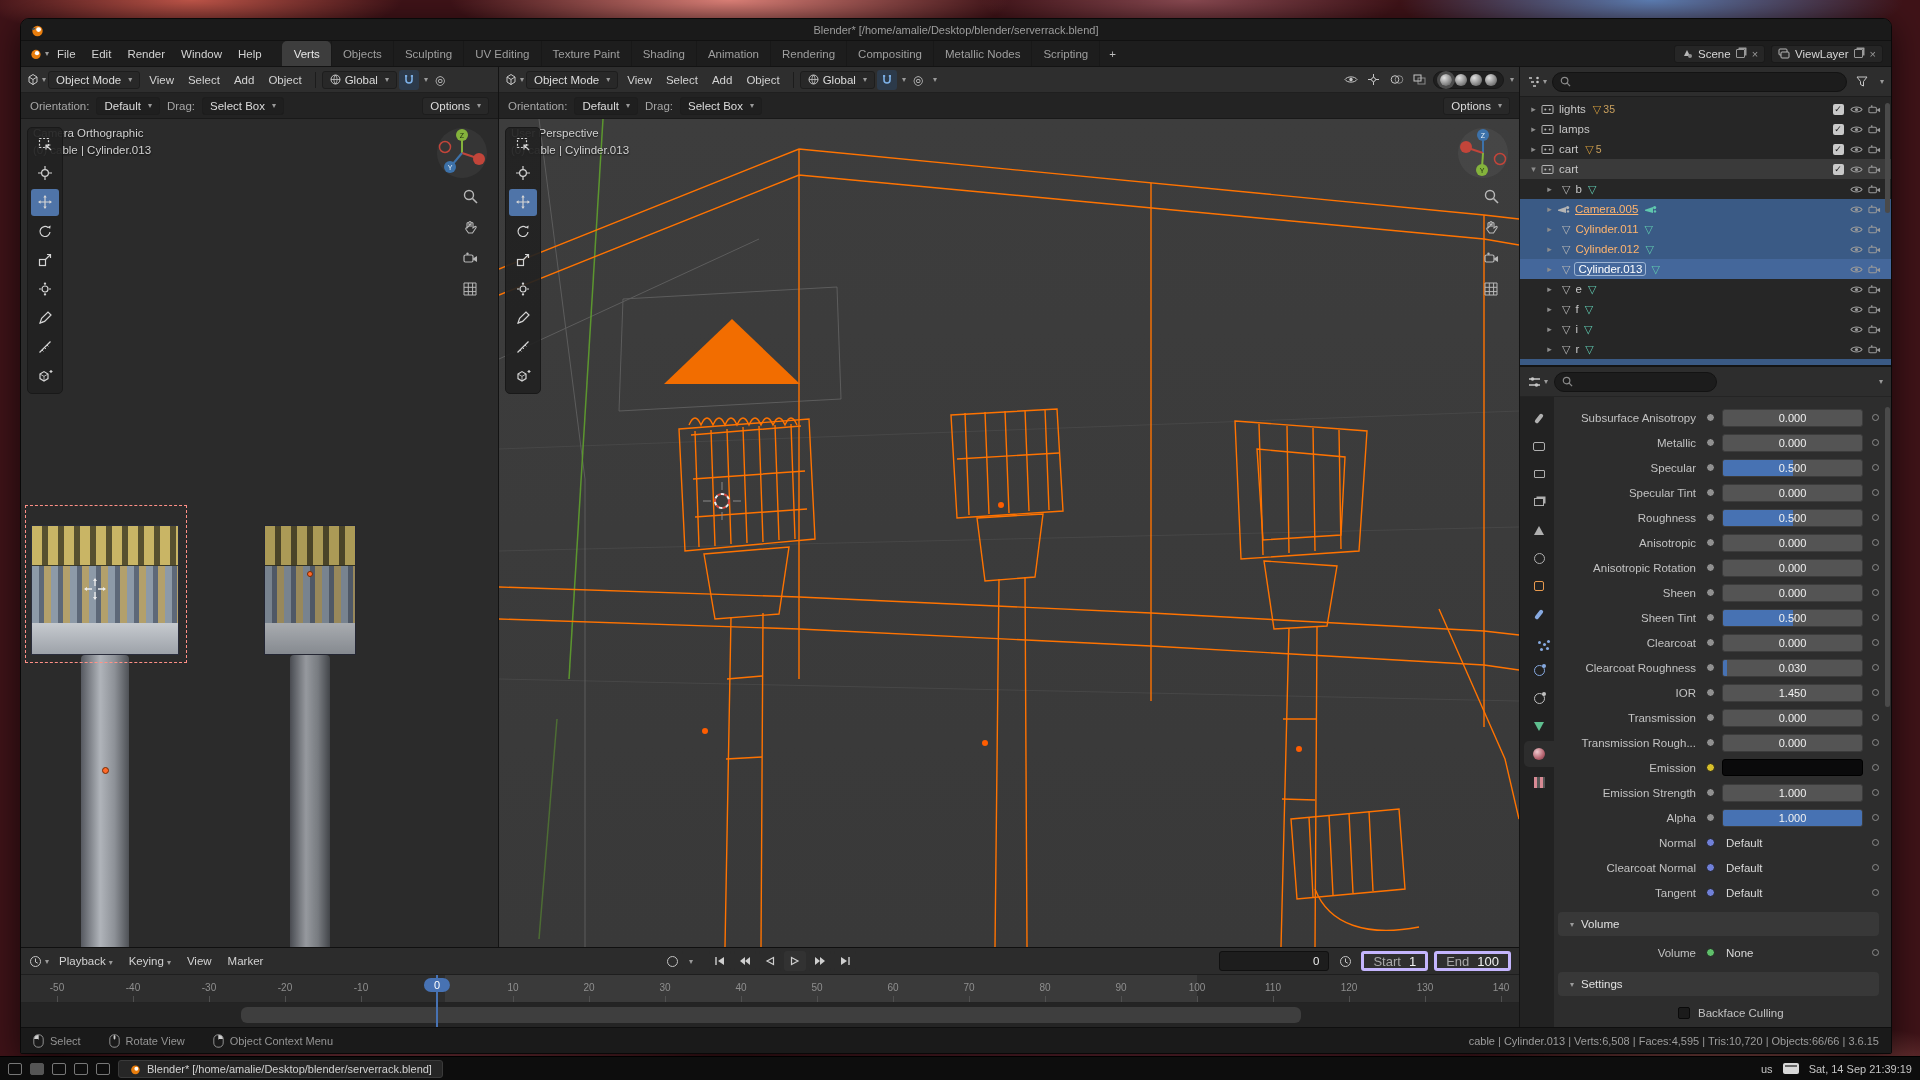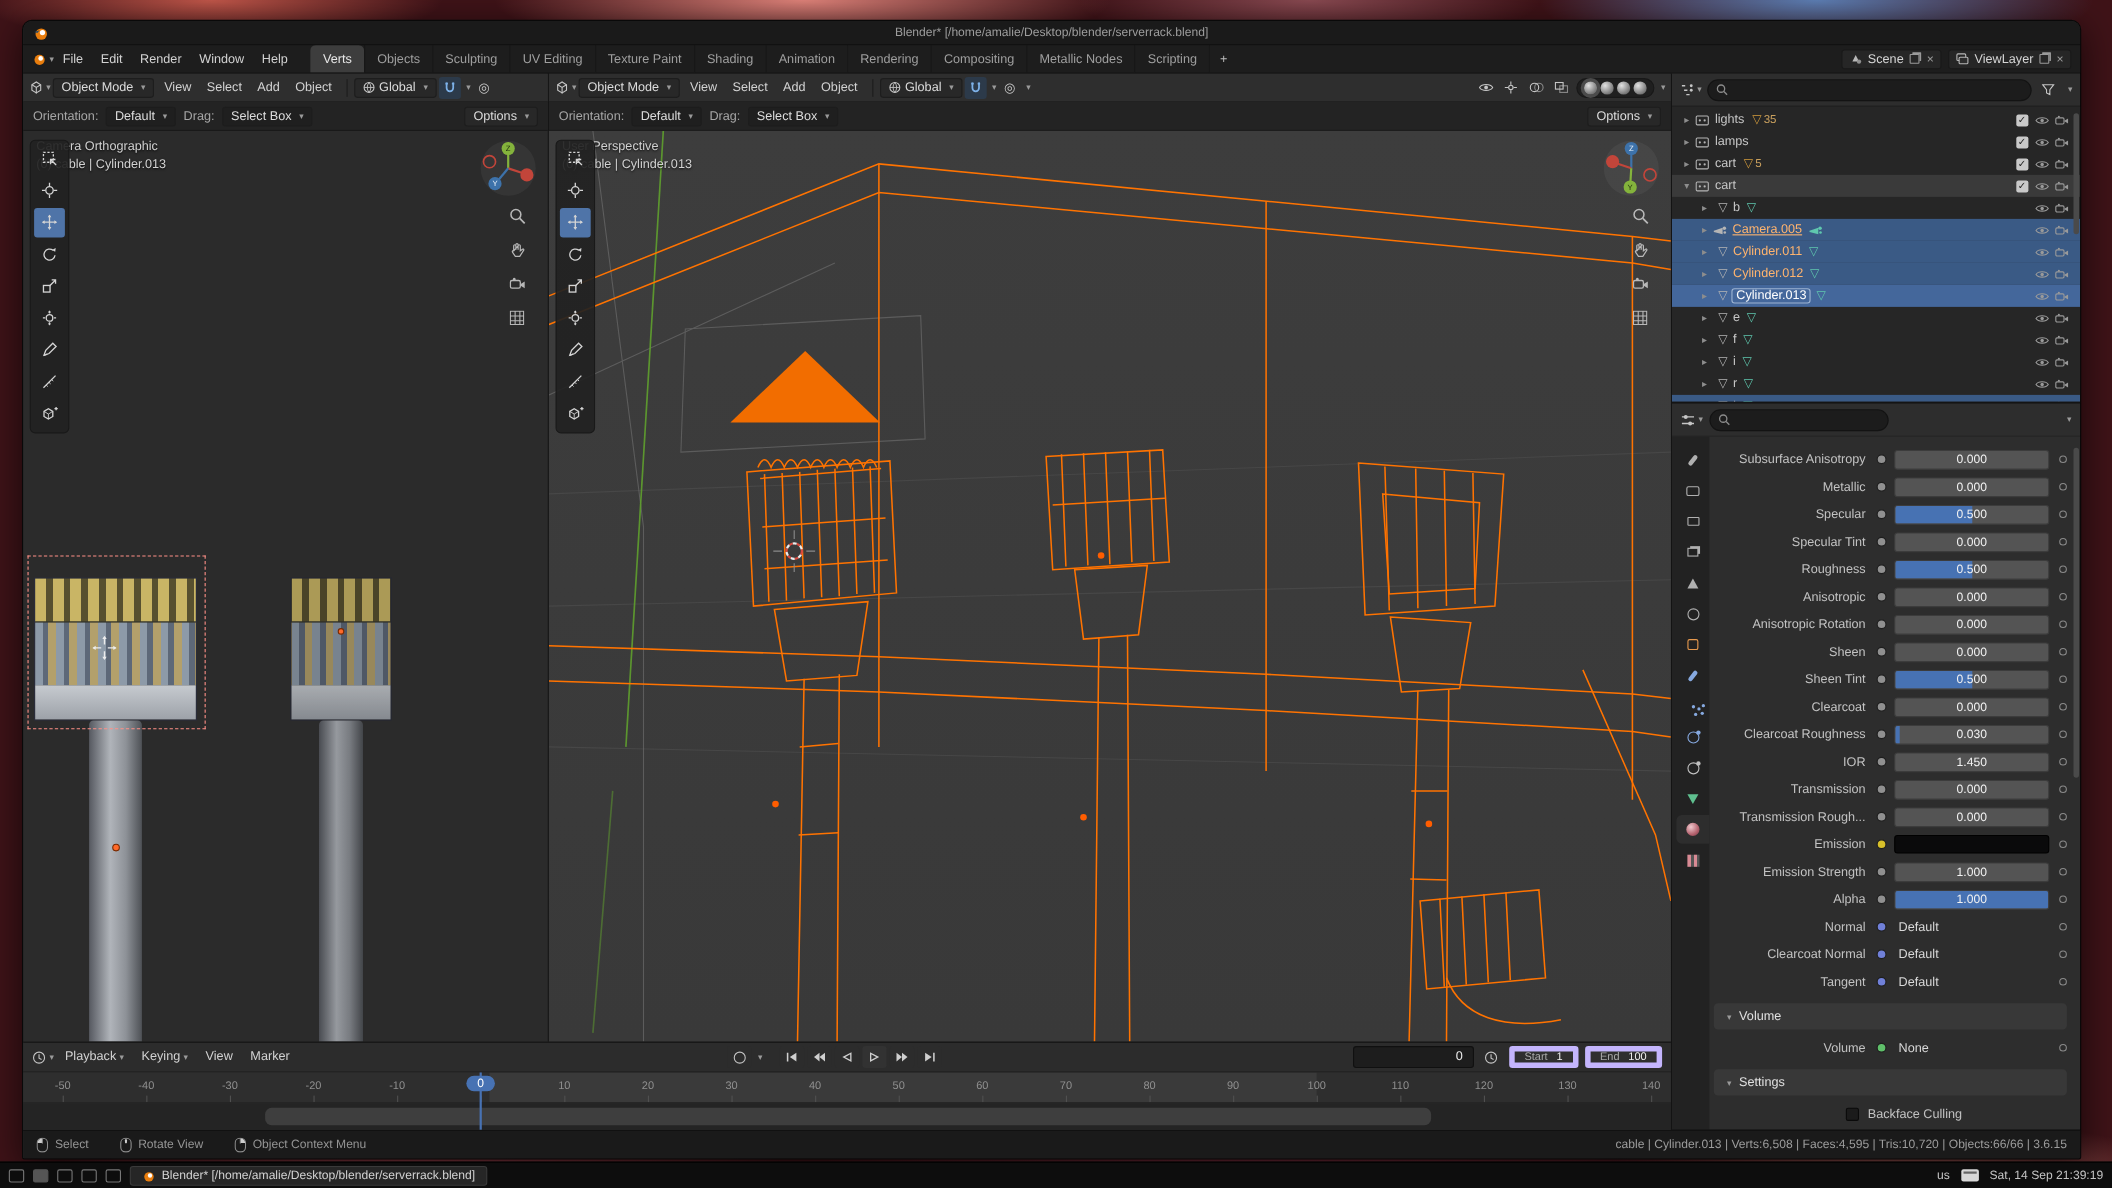--- a/index.html
+++ b/index.html
@@ -132,21 +132,21 @@
 
 .timeline{height:80px;flex:0 0 80px;border-top:1px solid #101010;display:flex;flex-direction:column;background:#2a2a2a;position:relative}
 .tl-header{height:27px;flex:0 0 auto;background:#2c2c2c;border-bottom:1px solid #1e1e1e;display:flex;align-items:center;padding:0 8px;gap:2px;position:relative}
 .tl-center{position:absolute;left:640px;top:3px;display:flex;align-items:center;gap:3px}
 .t-btn{width:22px;height:20px;display:flex;align-items:center;justify-content:center;border-radius:3px;color:#cfcfcf;background:#2c2c2c}
 .t-btn.play{background:#323232}
 .rec{width:11px;height:11px;border-radius:50%;border:1.5px solid #c2c2c2}
 .tl-right{margin-left:auto;display:flex;align-items:center;gap:6px}
 .f-box{background:#1d1d1d;border:1px solid #101010;border-radius:3px;height:20px;display:flex;align-items:center;padding:0 9px;color:#ececec;font-size:11.5px}
 .frame-box{width:110px;justify-content:flex-end}
-.se-box{background:#2f2f2f;border:5px solid #c4b5fd;border-radius:3px;height:20px;display:flex;gap:8px;padding:0 9px;font-size:10px}
+.se-box{background:#2f2f2f;border:3px solid #c4b5fd;border-radius:3px;height:20px;display:flex;align-items:center;gap:8px;padding:0 9px;font-size:13px}
 .se-box .lb{color:#a8a8a8}.se-box .vl{color:#f0f0f0}
 .tl-ruler{height:28px;flex:0 0 auto;position:relative;background:#2e2e2e;border-bottom:1px solid #232323;overflow:hidden}
 .range-band{position:absolute;top:0;bottom:0;background:#3a3a3a}
 .tick{position:absolute;top:7px;transform:translateX(-50%);font-size:10px;color:#8f8f8f}
 .tickline{position:absolute;bottom:0;width:1px;height:6px;background:#505050}
 .playhead{position:absolute;top:3px;transform:translateX(-50%);background:#4772b3;color:#fff;font-size:11px;padding:1px 10px;border-radius:9px;z-index:3}
 .ph-line{position:absolute;top:27px;bottom:0;width:2px;background:#4772b3;z-index:2}
 .tl-scroll{flex:1;background:#242424;position:relative}
 .tl-thumb{position:absolute;left:220px;width:1060px;top:4px;bottom:4px;background:#3e3e3e;border-radius:6px}
 

